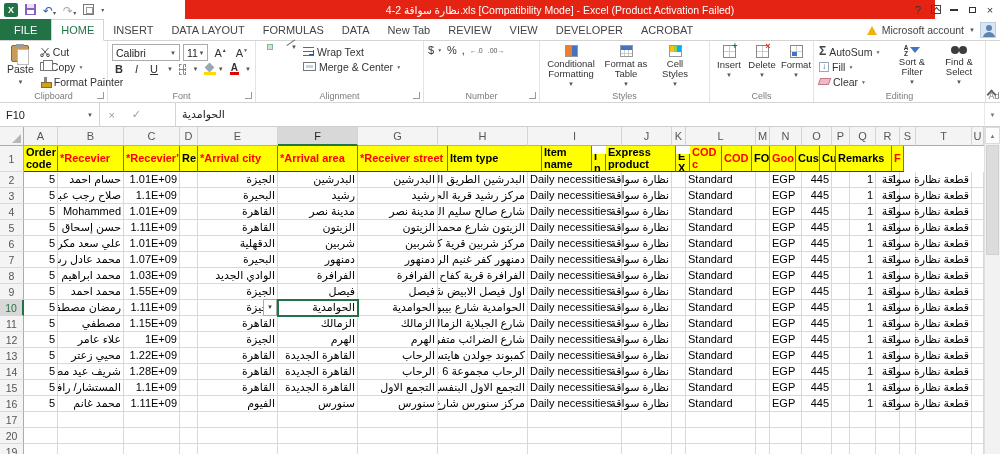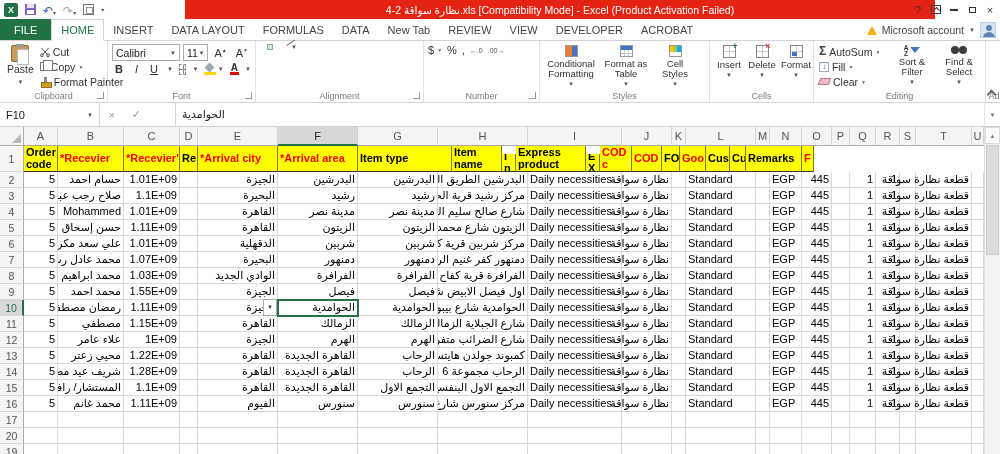--- a/index.html
+++ b/index.html
@@ -307,20 +307,31 @@
             <span class="tiny-car">▼</span>
         </div>
         <div class="alrow">
           <span class="alb"><span class="bars"></span></span>
           <span class="alb"><span class="bars"></span></span>
           <span class="alb"><span class="bars"></span></span>
           <span class="alb"><span class="bars"></span></span>
           <span class="alb"><span class="bars"></span></span>
         </div>
       </div>
+      <div class="vstack" style="margin-left:4px">
+        <div class="sbtn">
+          <span class="ic-wrap mi"></span>
+          <span>Wrap Text</span>
+          </div>
+        <div class="sbtn">
+          <span class="ic-merge mi"></span>
+          <span>Merge &amp; Center</span>
+            <span class="car">▼</span>
+          </div>
+      </div>
     </div>
     <div class="glab">Alignment</div>
     <div class="dlg"></div>
   </div>
 
   <div class="rg" style="width:116px">
     <div class="nrow">
       <span class="nbtn">
           <span>$</span>
           <span class="car">▼</span>
@@ -475,20 +486,21 @@
         <div class="colh" style="width:12px">U</div>
       </div>
       <div class="gr" style="height:26px">
         <div class="rowh">1</div>
         <div class="hdr-cell" style="width:34px">Order code</div>
         <div class="hdr-cell hdr-red" style="width:66px">*Recevier</div>
         <div class="hdr-cell hdr-red" style="width:56px">*Recevier's</div>
         <div class="hdr-cell" style="width:18px">Re</div>
         <div class="hdr-cell hdr-red" style="width:80px">*Arrival city</div>
         <div class="hdr-cell hdr-red" style="width:80px">*Arrival area</div>
+        <div class="hdr-cell hdr-red" style="width:90px">*Receiver street</div>
         <div class="hdr-cell" style="width:94px">Item type</div>
         <div class="hdr-cell" style="width:50px">Item name</div>
         <div class="hdr-cell wb" style="width:14px">In</div>
         <div class="hdr-cell" style="width:70px">Express product</div>
         <div class="hdr-cell wb" style="width:14px">EX</div>
         <div class="hdr-cell hdr-red" style="width:32px">COD c</div>
         <div class="hdr-cell hdr-red" style="width:30px">COD</div>
         <div class="hdr-cell" style="width:18px">FOI</div>
         <div class="hdr-cell hdr-red" style="width:26px">Goo</div>
         <div class="hdr-cell" style="width:24px">Cust</div>

